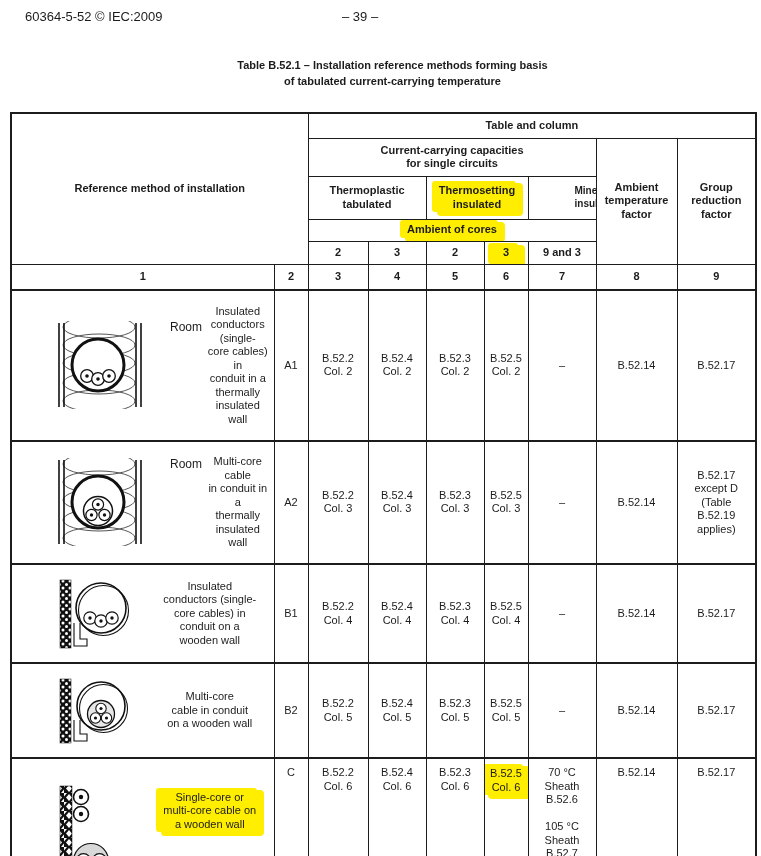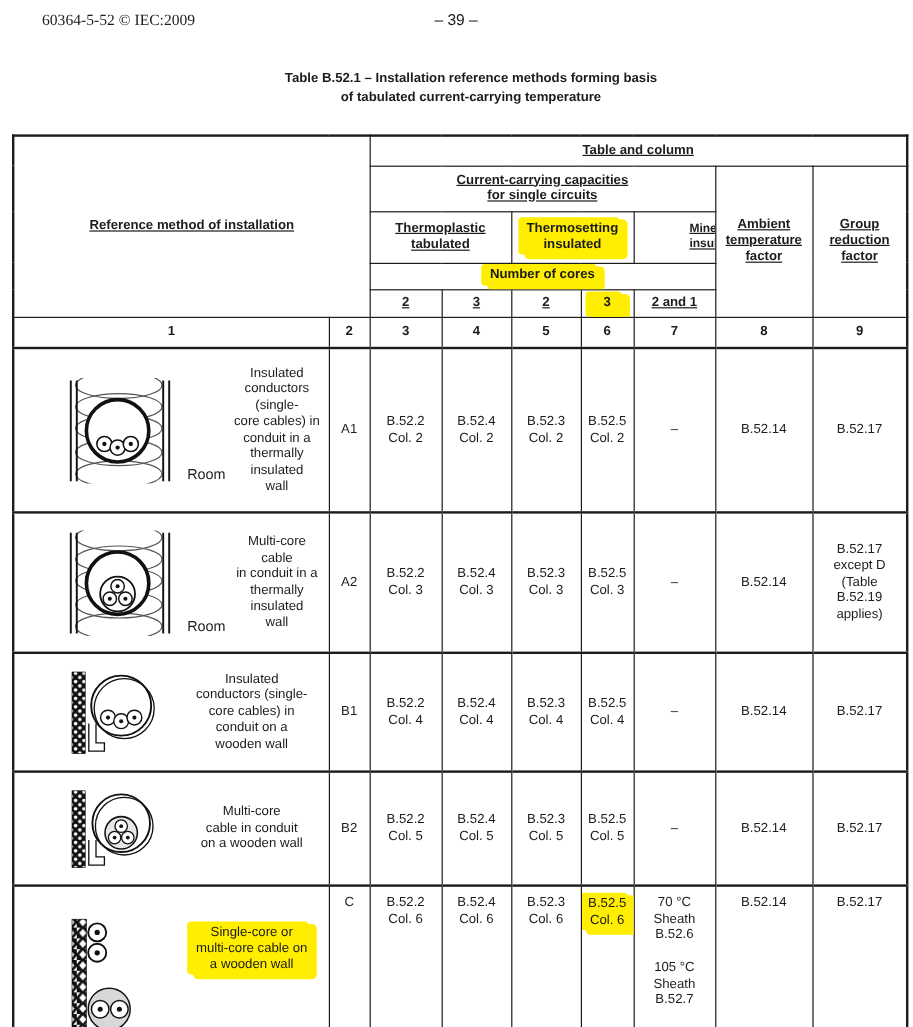--- a/index.html
+++ b/index.html
@@ -4,46 +4,46 @@
 <style>
   :root{ --hl:#ffee00; --ink:#1c1c1c; --border:#1c1c1c; }
   *{box-sizing:border-box;}
   html,body{margin:0;padding:0;}
   body{
     width:761px;height:856px;position:relative;background:#ffffff;
     font-family:"Liberation Sans","DejaVu Sans",sans-serif;color:var(--ink);
     overflow:hidden;
   }
   .pghdr{position:absolute;top:9px;left:0;width:761px;font-size:13px;}
-  .docref{position:absolute;left:35px;top:0;font-family:Liberation Serif, serif;}
-  .pgnum{position:absolute;left:362px;top:0;text-align:right;}
+  .docref{position:absolute;left:25px;top:0;}
+  .pgnum{position:absolute;left:342px;top:0;text-align:right;}
   .ttl{position:absolute;top:57px;left:12px;width:761px;text-align:center;
        font-weight:bold;font-size:11px;line-height:16px;}
   table.main{
     position:absolute;top:112px;left:10px;width:745px;
     border-collapse:collapse;table-layout:fixed;border:2px solid var(--border);
   }
   th,td{
     border:1px solid var(--border);padding:1px 2px;text-align:center;
     font-size:11px;line-height:13.5px;white-space:pre-line;vertical-align:middle;
     overflow:hidden;
   }
-  thead th{font-weight:bold;text-decoration:underline;}
+  thead th{font-weight:bold;}
   .mineral-th{font-size:10px;line-height:12.5px;padding-left:46px;}
   .h-r1{height:25px}.h-r2{height:38px}.h-r3{height:43px}.h-r4{height:22px}.h-r5{height:23px}.h-r6{height:26px}
   .h-a1{height:97px}.h-a2{height:100px}.h-b1{height:73px}.h-b2{height:69px}.h-c{height:125px}
   tr.numbers-row td{font-weight:bold;border-bottom:2px solid var(--border);}
   tr.data td{border-top:2px solid var(--border);}
   .hl{background:var(--hl);box-shadow:3px 2px 0 2px var(--hl),-3px -1px 0 1px var(--hl);border-radius:2px;}
   .hl-block{display:inline-block;padding:1px 3px;}
   .hl-three{display:inline-block;padding:1px 11px 5px;margin:-1px 0 -7px;}
   .refcell{padding:0;}
   .refwrap{display:flex;align-items:center;height:100%;padding-left:42px;}
   .refwrap.top{align-items:flex-start;padding-top:4px;}
-  .icon-box{flex:none;display:flex;align-items:flex-end;gap:6px;}
+  .icon-box{flex:none;display:flex;align-items:flex-start;gap:20px;}
   .desc{flex:1;text-align:center;white-space:pre-line;padding:0 4px;}
   .room{font-size:12px;}
   .valtop td{vertical-align:top;padding-top:7px;}
   svg{display:block;}
   .defs-holder{position:absolute;width:0;height:0;overflow:hidden;}
 </style>
 </head>
 <body>
 
 <svg class="defs-holder" aria-hidden="true">
@@ -105,28 +105,28 @@
     </tr>
     <tr class="h-r3">
       <th colspan="2">Thermoplastic
 tabulated</th>
       <th colspan="2"><span class="hl hl-block">Thermosetting
 insulated</span></th>
       <th class="mineral-th">Mineral
 insulated</th>
     </tr>
     <tr class="h-r4">
-      <th colspan="5"><span class="hl hl-block">Number of cores</span></th>
+      <th colspan="5"><span class="hl hl-block">Ambient of cores</span></th>
     </tr>
     <tr class="h-r5">
       <th>2</th>
       <th>3</th>
       <th>2</th>
       <th><span class="hl hl-three">3</span></th>
-      <th>2 and 1</th>
+      <th>9 and 3</th>
     </tr>
   </thead>
   <tbody>
     <tr class="numbers-row h-r6">
       <td>1</td>
       <td>2</td>
       <td>3</td>
       <td>4</td>
       <td>5</td>
       <td>6</td>

